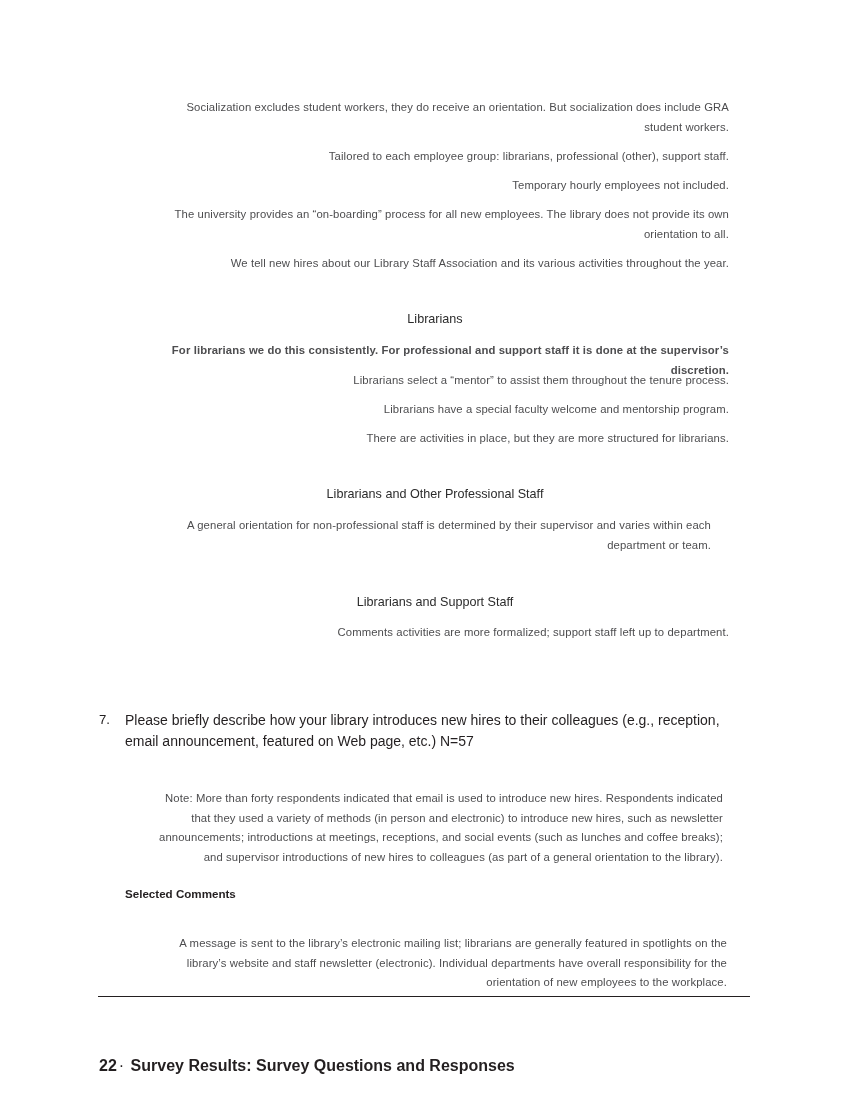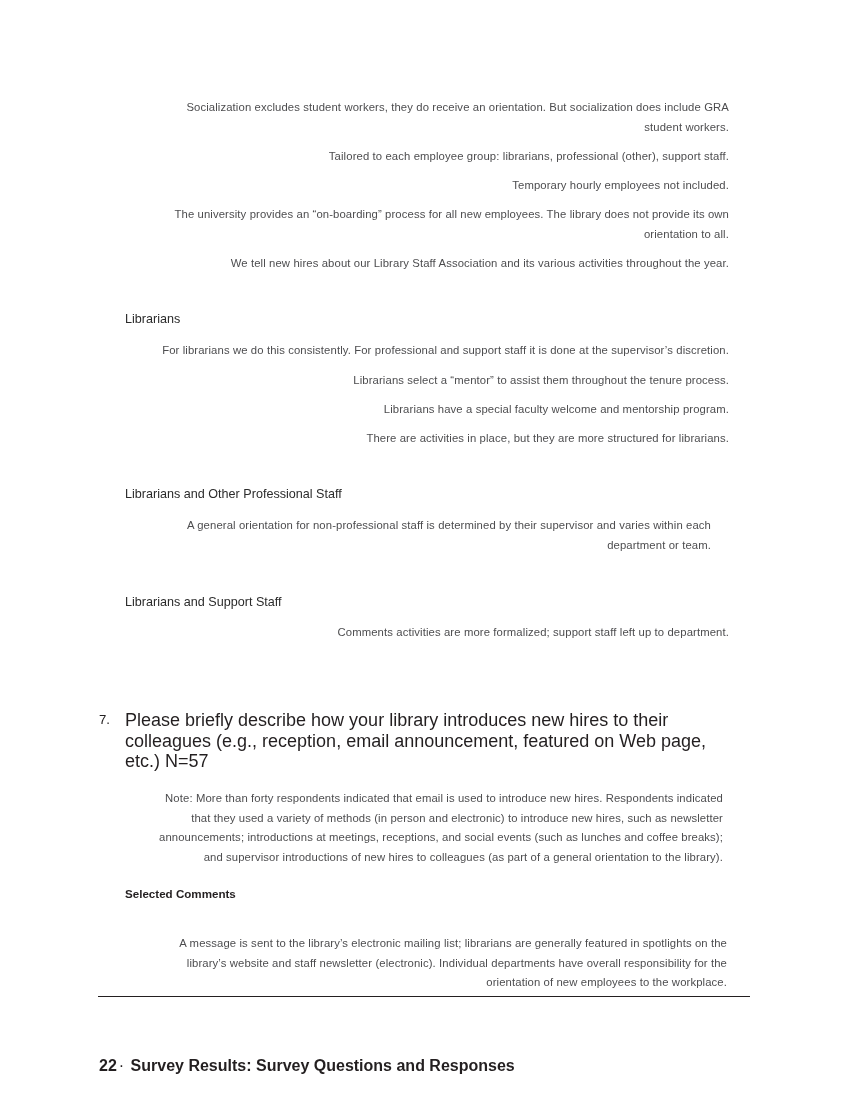--- a/index.html
+++ b/index.html
@@ -40,20 +40,21 @@
   
   .section-heading {
     position: absolute;
     left: 125px;
     width: 620px;
     font-size: 12.6px;
     line-height: 17px;
     color: #2b2b2b;
     font-weight: 400;
     margin: 0;
+    text-align: center;
   }
 
   
   .question {
     position: absolute;
     left: 99px;
     width: 650px;
   }
   .question .qnum {
     position: absolute;
@@ -62,21 +63,21 @@
     width: 22px;
     font-size: 13.2px;
     line-height: 20.5px;
     color: #231f20;
   }
   .question .qtext {
     position: absolute;
     left: 26px;
     top: 0;
     width: 608px;
-    font-size: 18px;
+    font-size: 14px;
     line-height: 20.5px;
     color: #231f20;
   }
 
   
   .comments-label {
     position: absolute;
     left: 125px;
     font-size: 11.6px;
     line-height: 16px;
@@ -119,21 +120,21 @@
     <p class="body-para" style="top:147px;">Tailored to each employee group: librarians, professional (other), support staff.</p>
 
     <p class="body-para" style="top:176px;">Temporary hourly employees not included.</p>
 
     <p class="body-para" style="top:205px;">The university provides an “on-boarding” process for all new employees. The library does not provide its own orientation to all.</p>
 
     <p class="body-para" style="top:254px;">We tell new hires about our Library Staff Association and its various activities throughout the year.</p>
 
     <h3 class="section-heading" style="top:311px;">Librarians</h3>
 
-    <p class="body-para" style="top:341px;">For librarians we do this consistently. For professional and support staff it is done at the supervisor’s discretion.</p>
+    <p class="body-para" style="top:341px;font-weight:bold;">For librarians we do this consistently. For professional and support staff it is done at the supervisor’s discretion.</p>
 
     <p class="body-para" style="top:371px;">Librarians select a “mentor” to assist them throughout the tenure process.</p>
 
     <p class="body-para" style="top:400px;">Librarians have a special faculty welcome and mentorship program.</p>
 
     <p class="body-para" style="top:429px;">There are activities in place, but they are more structured for librarians.</p>
 
     <h3 class="section-heading" style="top:486px;">Librarians and Other Professional Staff</h3>
 
     <p class="body-para narrow" style="top:516px;">A general orientation for non-professional staff is determined by their supervisor and varies within each department or team.</p>

